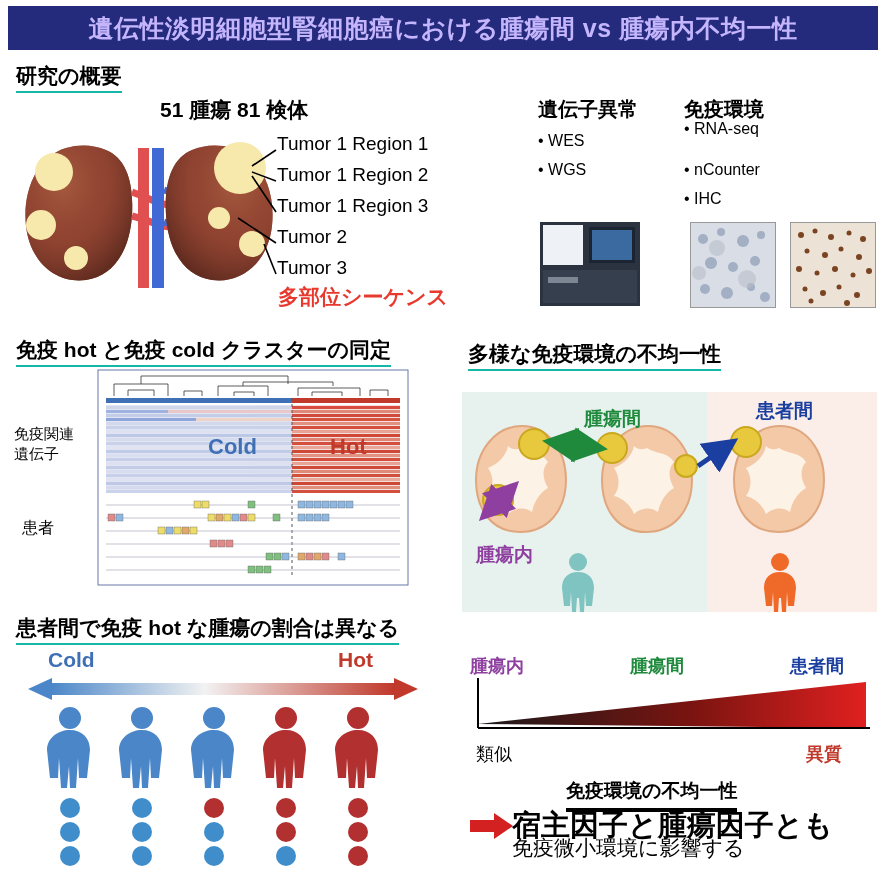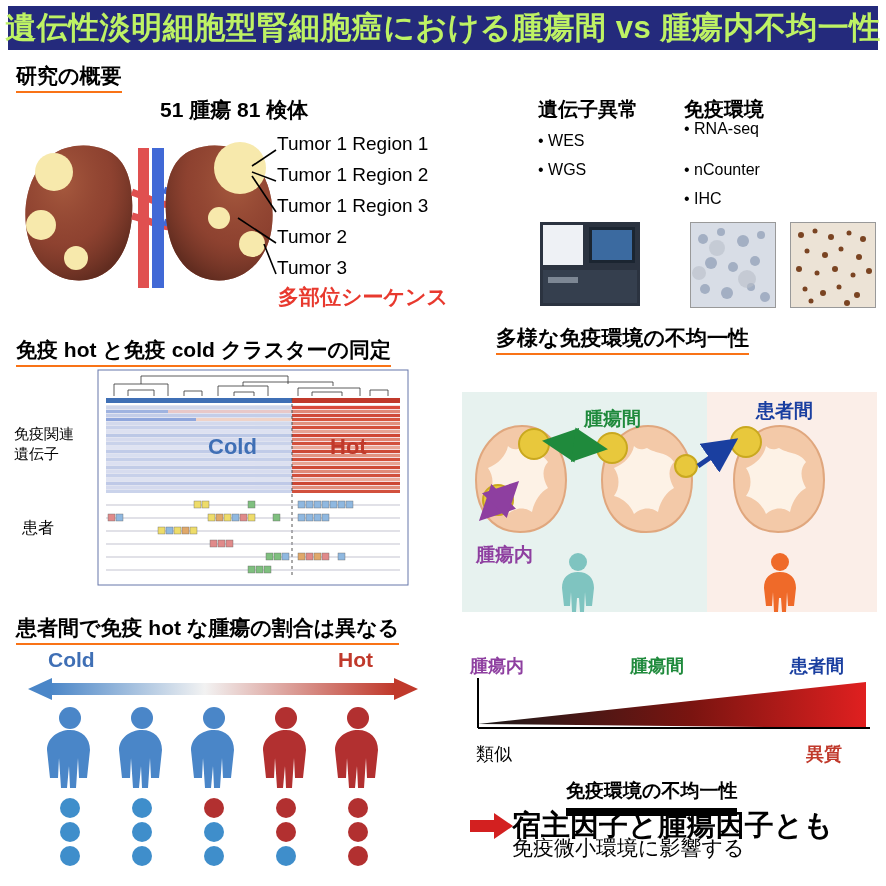--- a/index.html
+++ b/index.html
@@ -12,27 +12,27 @@
     color:#000;
   }
   .abs{position:absolute;}
   
   #title-bar{
     left:8px;top:6px;width:870px;height:44px;
     background:#242a7c;
     display:flex;align-items:center;justify-content:center;
   }
   #title-bar .t{
-    color:#bef264;font-size:31px;font-weight:bold;letter-spacing:0.5px;
+    color:#c4b5fd;font-size:25px;font-weight:bold;letter-spacing:0.5px;
     white-space:nowrap;
   }
   
   .sec-head{
     font-size:21px;font-weight:bold;color:#000;
-    border-bottom:2px solid #f97316;
+    border-bottom:2px solid #14b8a6;
     display:inline-block;padding-bottom:1px;
     white-space:nowrap;
   }
   
   #so-head{left:16px;top:62px;}
   #so-count{left:160px;top:96px;font-size:21px;font-weight:bold;}
   .tumor-label{font-size:19px;white-space:nowrap;}
   #multiregion{left:278px;top:283px;font-size:21px;font-weight:bold;color:#e8392e;}
   #gene-head{left:538px;top:96px;font-size:20px;font-weight:bold;}
   #imm-head{left:684px;top:96px;font-size:20px;font-weight:bold;}
@@ -42,33 +42,33 @@
   
   .ihc{position:absolute;top:222px;width:84px;height:84px;border:1px solid #999;}
   
   #hm-head{left:16px;top:336px;}
   #hm-panel{left:98px;top:370px;width:310px;height:215px;}
   #hm-genes{left:14px;top:424px;font-size:15px;line-height:20px;}
   #hm-pat{left:22px;top:518px;font-size:16px;}
   #cold-lbl{left:208px;top:434px;font-size:22px;font-weight:bold;color:#3f6fb5;}
   #hot-lbl{left:330px;top:434px;font-size:22px;font-weight:bold;color:#c0392b;}
   
-  #dih-head{left:468px;top:324px;margin-left:28px;}
+  #dih-head{left:468px;top:340px;}
   #dih-panel-l{left:462px;top:392px;width:245px;height:220px;background:#e7f2ef;}
   #dih-panel-r{left:707px;top:392px;width:170px;height:220px;background:#fbeee8;}
   .dih-lbl{position:absolute;font-size:19px;font-weight:bold;white-space:nowrap;}
   
   #ph-head{left:16px;top:614px;}
   #cold2{left:48px;top:648px;font-size:21px;font-weight:bold;color:#3f6fb5;}
   #hot2{left:338px;top:648px;font-size:21px;font-weight:bold;color:#c0392b;}
   
   .tri-lbl{position:absolute;font-size:18px;font-weight:bold;white-space:nowrap;}
   #sim{left:476px;top:742px;font-size:18px;}
   #het{left:806px;top:742px;font-size:18px;font-weight:bold;color:#c0392b;}
-  #concl-head{left:566px;top:778px;font-size:19px;font-weight:bold;border-bottom:8px solid #000000;padding-bottom:4px;}
+  #concl-head{left:566px;top:778px;font-size:19px;font-weight:bold;border-bottom:4px solid #000000;padding-bottom:4px;}
   #concl-1{left:512px;top:806px;font-size:29px;font-weight:bold;white-space:nowrap;}
   #concl-2{left:512px;top:834px;font-size:21px;font-weight:normal;white-space:nowrap;}
   svg{overflow:visible;}
 </style>
 </head>
 <body>
 
 <div class="abs" id="title-bar">
   <div class="t">遺伝性淡明細胞型腎細胞癌における腫瘍間 vs 腫瘍内不均一性</div>
 </div>

